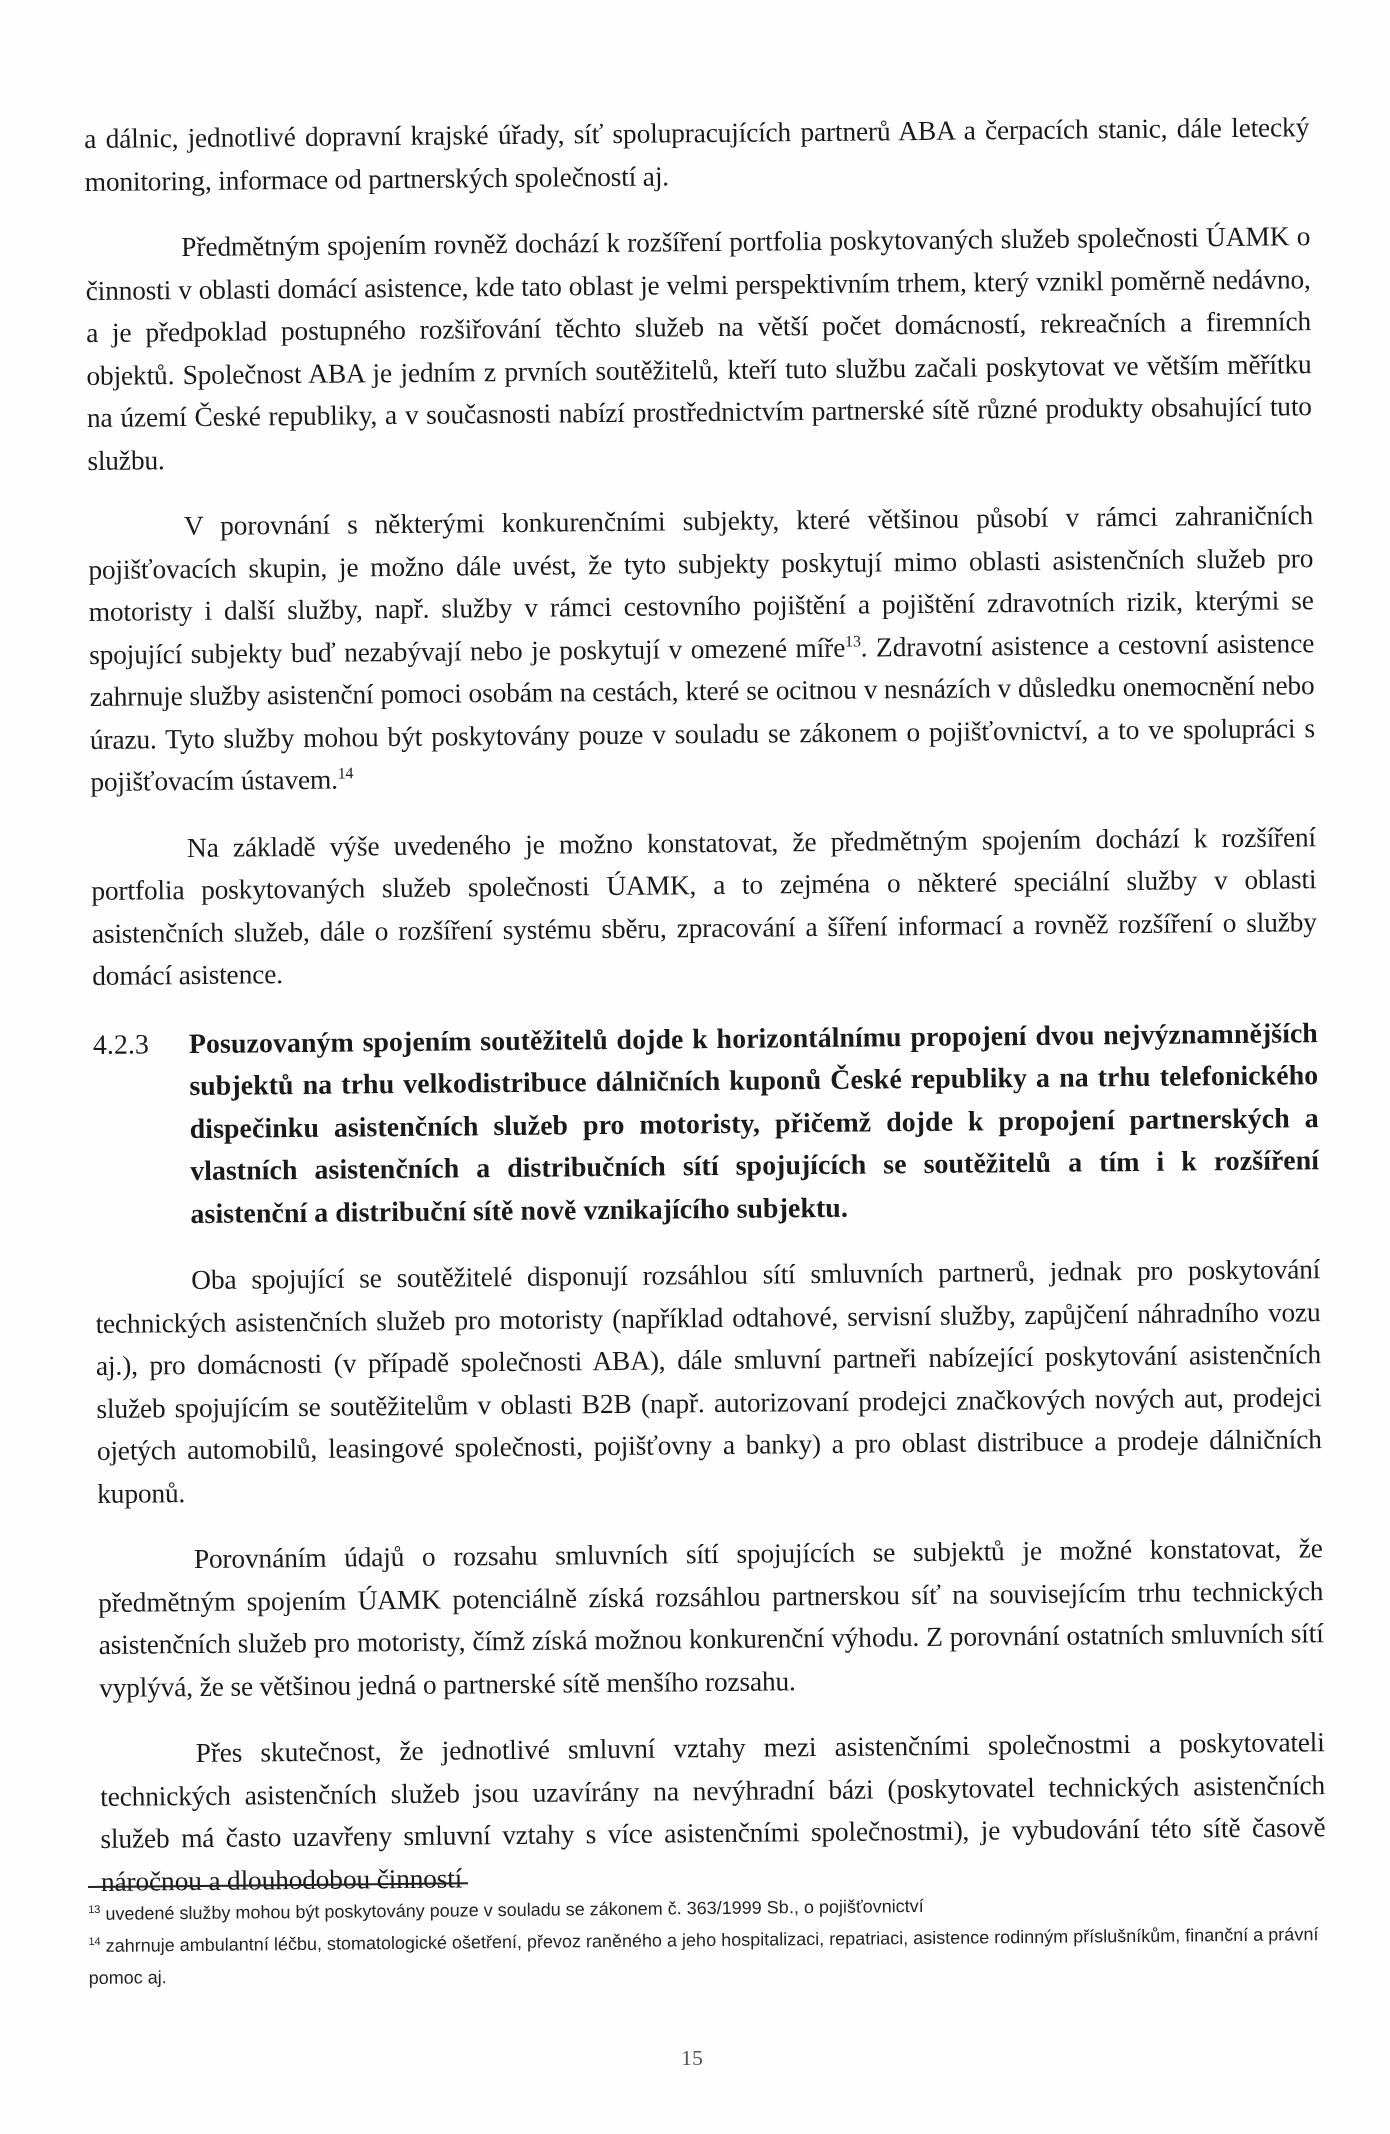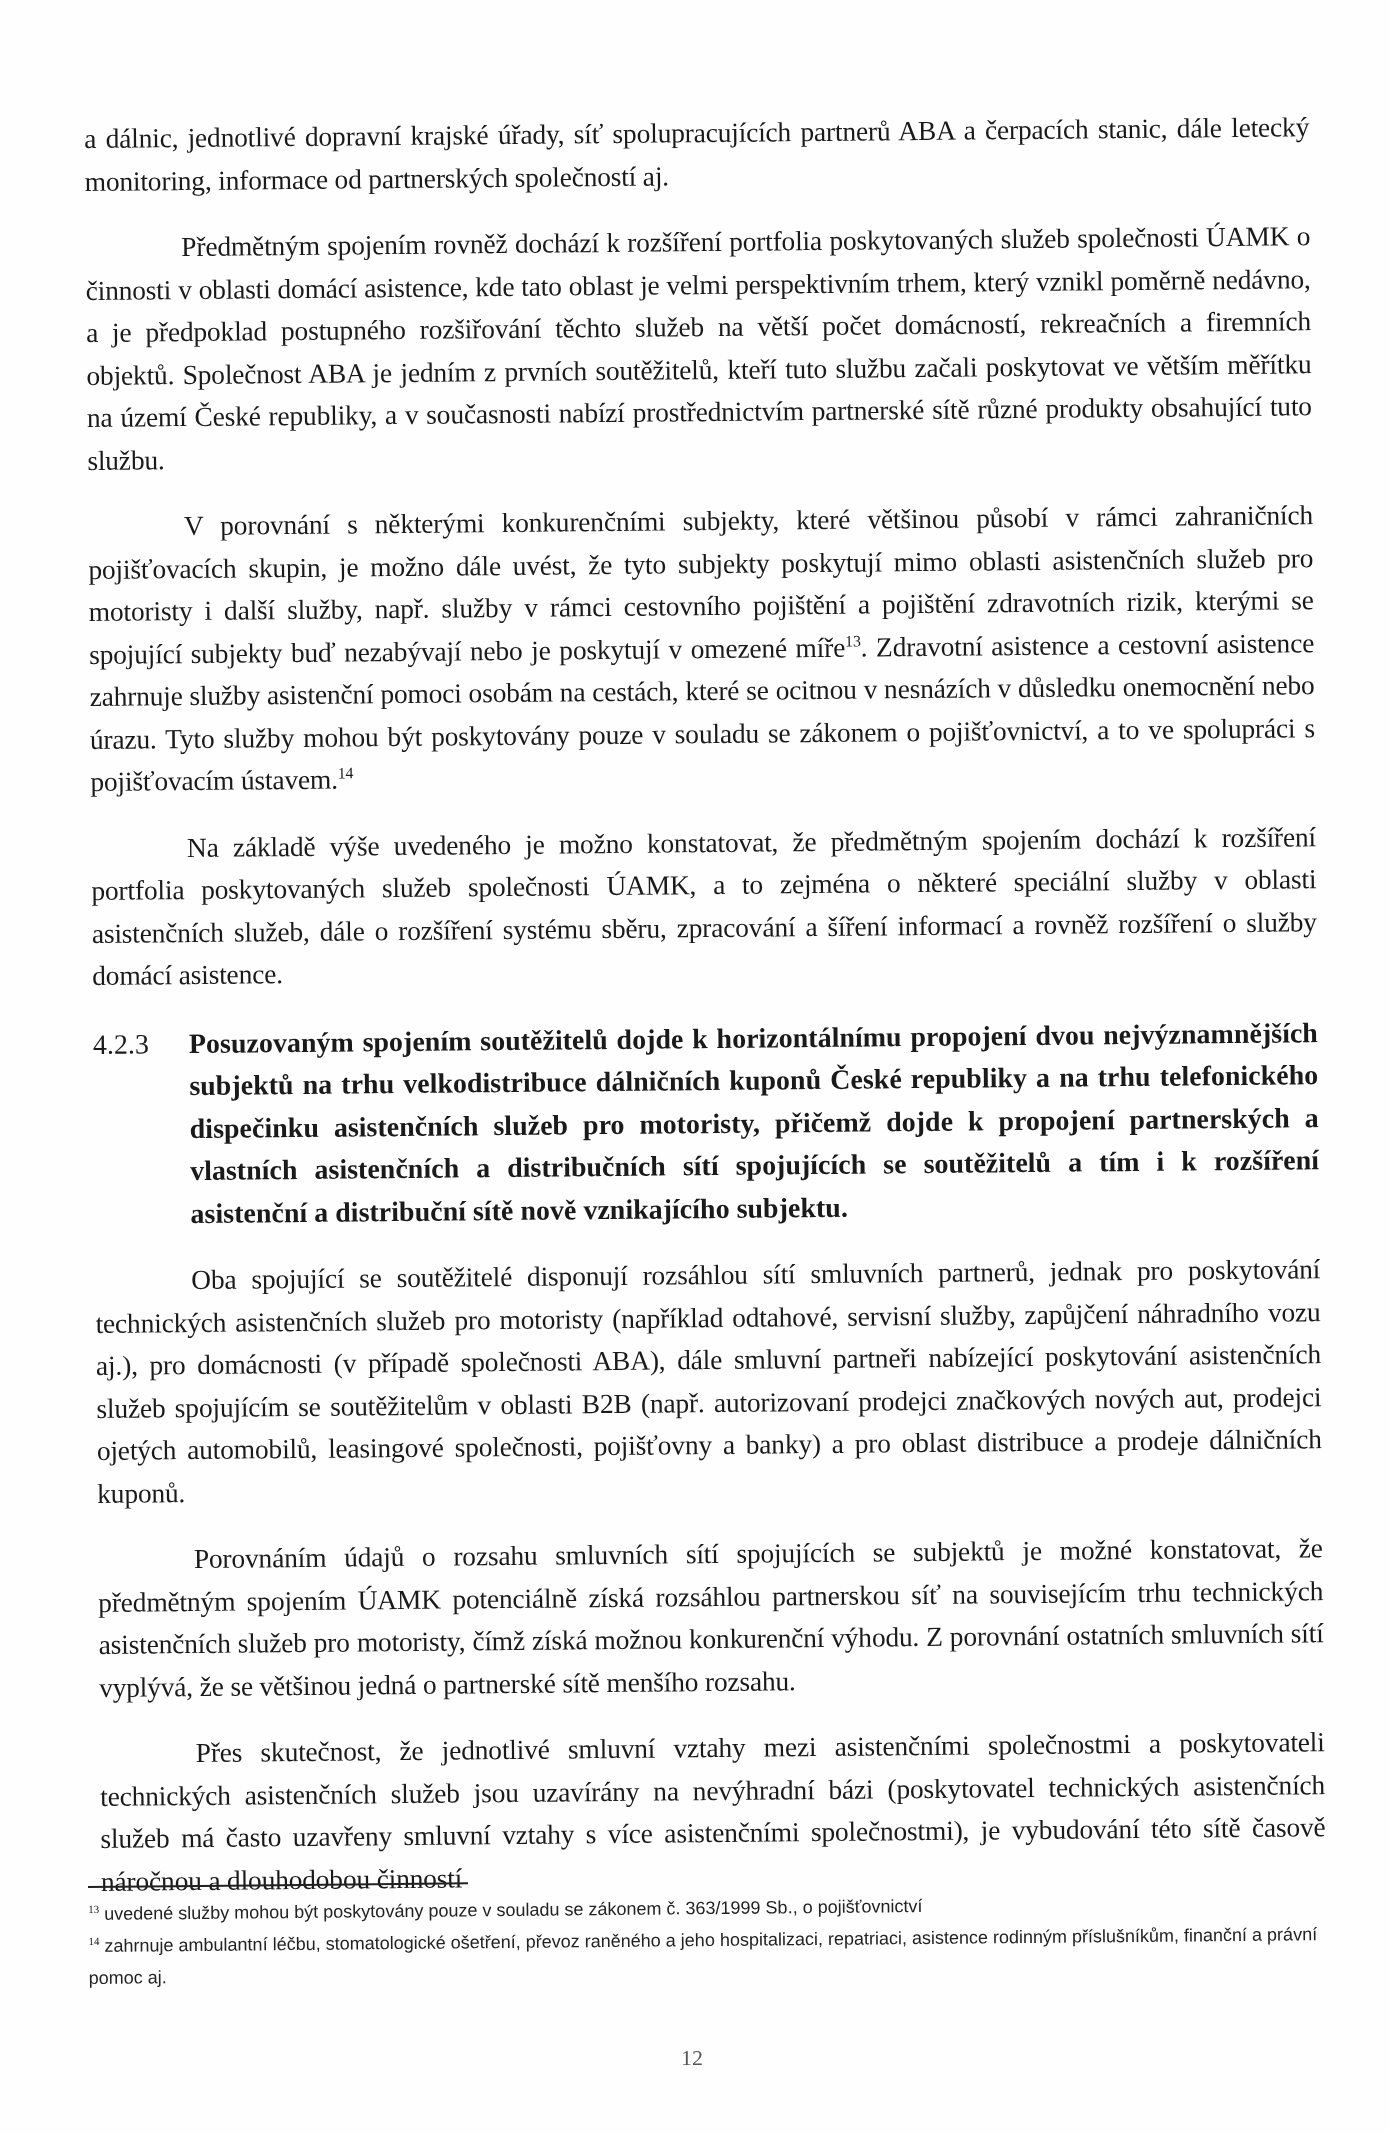--- a/index.html
+++ b/index.html
@@ -22,21 +22,21 @@
     .gap { height: 24px; }
     .section {
       display: flex; align-items: flex-start; margin-top: 2px;
     }
     .section-num {
       width: 96px; flex: 0 0 96px; font-weight: normal; font-size: 28px; line-height: 42.5px;
     }
     .section-text {
       flex: 1; font-weight: bold; font-size: 28px; line-height: 42.5px; text-align: justify;
     }
-    sup { font-size: 16px; line-height: 0; font-family: Liberation Serif, serif; }
+    sup { font-size: 16px; line-height: 0; }
     .footnote-rule {
       position: absolute; left: 88px; top: 1886px; width: 380px; height: 2px; background: #222;
       transform: rotate(-0.55deg); transform-origin: 0 0;
     }
     .footnotes {
       position: absolute; left: 88px; top: 1898px; width: 1230px;
       transform: rotate(-0.55deg); transform-origin: 0 0;
       font-family: "Liberation Sans", "DejaVu Sans", sans-serif;
       font-size: 18px; line-height: 32px; color: #222;
     }
@@ -71,14 +71,14 @@
     <p class="indent">Přes skutečnost, že jednotlivé smluvní vztahy mezi asistenčními společnostmi a poskytovateli technických asistenčních služeb jsou uzavírány na nevýhradní bázi (poskytovatel technických asistenčních služeb má často uzavřeny smluvní vztahy s více asistenčními společnostmi), je vybudování této sítě časově náročnou a dlouhodobou činností</p>
   </div>
 
   <div class="footnote-rule"></div>
 
   <div class="footnotes">
     <div class="fn"><sup>13</sup> <span>uvedené služby mohou být poskytovány pouze v souladu se zákonem č. 363/1999 Sb., o pojišťovnictví</span></div>
     <div class="fn"><sup>14</sup> <span>zahrnuje ambulantní léčbu, stomatologické ošetření, převoz raněného a jeho hospitalizaci, repatriaci, asistence rodinným příslušníkům, finanční a právní pomoc aj.</span></div>
   </div>
 
-  <div class="page-number">12</div>
+  <div class="page-number">15</div>
 </div>
 
 </body></html>

